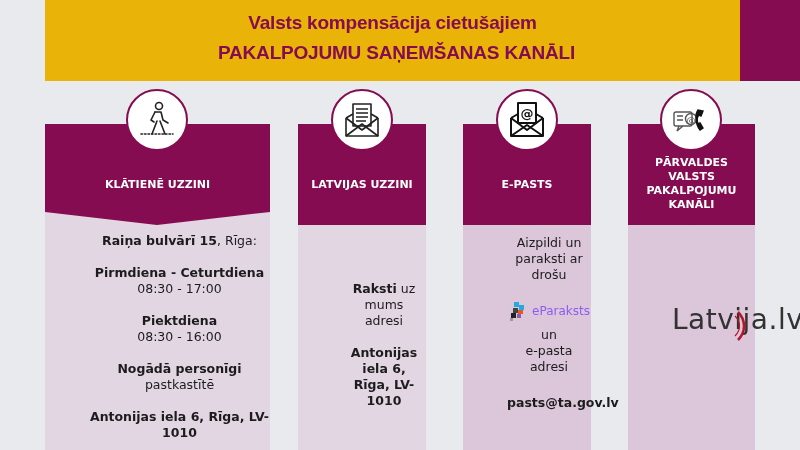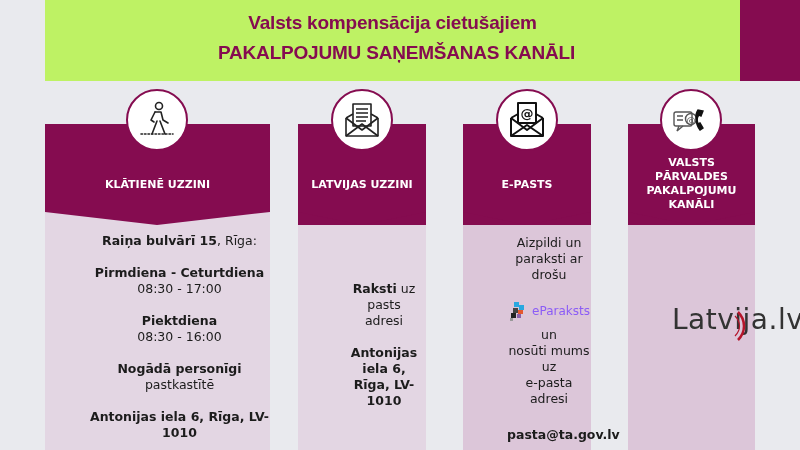--- a/index.html
+++ b/index.html
@@ -4,21 +4,21 @@
   <style>
     html, body { margin: 0; padding: 0; }
     body {
       width: 800px; height: 450px; overflow: hidden;
       background: #e9eaee;
       font-family: "DejaVu Sans", "Liberation Sans", sans-serif;
       position: relative;
     }
     .header {
       position: absolute; left: 45px; top: 0; width: 695px; height: 81px;
-      background: #bef264;
+      background: #eab308;
       text-align: center;
       color: #850c50;
       font-family: "Liberation Sans", "DejaVu Sans", sans-serif;
       font-weight: bold;
     }
     .header .t1 { position: absolute; left: 0; right: 0; top: 12px; font-size: 19px; letter-spacing: -0.2px; }
     .header .t2 { position: absolute; left: 0; right: 0; top: 42px; font-size: 19px; letter-spacing: -0.2px; padding-left: 0; margin-left: 8px; }
     .corner-block {
       position: absolute; left: 740px; top: 0; width: 60px; height: 81px;
       background: #850c50;
@@ -106,21 +106,21 @@
       <rect x="11" y="4" width="18" height="22"></rect>
       <path d="M14 9 H26 M14 13 H26 M14 17 H26 M14 21 H24"></path>
       <path d="M4 18 L4 36 L36 36 L36 18"></path>
       <path d="M4 18 L11 14 M36 18 L29 14"></path>
       <path d="M4 36 L20 24 L36 36"></path>
       <path d="M4 18 L20 30 L36 18"></path>
     </svg>
   </div>
   <div class="banner-label" style="top:54px;">LATVIJAS UZZINI</div>
   <div class="content" style="top:157px;">
-    <p><span class="b">Raksti</span><span> uz pasts</span></p>
+    <p><span class="b">Raksti</span><span> uz mums</span></p>
     <p>adresi</p>
     <div class="gap"></div>
     <p class="b">Antonijas iela 6,</p>
     <p class="b">Rīga, LV-1010</p>
   </div>
 </div>
 
 <div class="col" style="left:463px; width:128px;">
   <div class="body" style="background:#dcc6d9;"></div>
   <svg class="banner" width="128" height="101" viewBox="0 0 128 101">
@@ -148,45 +148,44 @@
         <rect x="5" y="7" width="5" height="5" fill="#444"></rect>
         <rect x="10" y="9" width="5" height="4" fill="#e4572e"></rect>
         <rect x="3" y="12" width="5" height="5" fill="#222"></rect>
         <rect x="9" y="13" width="4" height="4" fill="#8b5fa8"></rect>
         <rect x="2" y="17" width="3" height="3" fill="#999"></rect>
       </svg>
       <span>eParaksts</span>
     </div>
     <div style="height:2px;"></div>
     <p>un</p>
-    <p>nosūti mums uz</p>
     <p>e-pasta adresi</p>
     <div style="height:20px;"></div>
-    <p class="b">pasta@ta.gov.lv</p>
+    <p class="b">pasts@ta.gov.lv</p>
   </div>
 </div>
 
 <div class="col" style="left:628px; width:127px;">
   <div class="body" style="background:#dcc6d9;"></div>
   <svg class="banner" width="127" height="101" viewBox="0 0 127 101">
     <polygon points="0,0 127,0 127,88 63,101 0,88" fill="#850c50"></polygon>
   </svg>
   <div class="icon-circle" style="left:32px;">
     <svg width="40" height="40" viewBox="0 0 40 40" fill="none" stroke="#555" stroke-width="1.4">
       <rect x="3" y="12" width="18" height="14" rx="2"></rect>
       <path d="M6 16 H12 M6 20 H12"></path>
       <path d="M8 26 L6 31 L12 26"></path>
       <circle cx="20" cy="19" r="5.5"></circle>
       <text x="20" y="22.5" text-anchor="middle" font-size="9" font-family="DejaVu Sans, sans-serif" fill="#555" stroke="none">@</text>
       <path d="M27 10 C24 14 24 24 29 30 L32 28 L29 23 L27 24 C26 21 26 17 28 15 L30 16 L32 11 Z" fill="#111" stroke="#111"></path>
     </svg>
   </div>
   <div class="banner-label" style="top:32px;">
+    <div>PĀRVALDES</div>
     <div>VALSTS</div>
-    <div>PĀRVALDES</div>
     <div>PAKALPOJUMU</div>
     <div>KANĀLI</div>
   </div>
   <div class="content" style="top:188px;">
     <div class="latvija-logo">
       <span>Latvi</span><span>ja.lv</span>
       <svg width="16" height="32" viewBox="0 0 16 32" style="position:absolute; left:62px; top:-2px;">
         <path d="M4 2 C12 10 12 22 4 30" stroke="#b5152b" stroke-width="2.5" fill="none"></path>
         <path d="M1 6 C7 12 7 20 1 26" stroke="#b5152b" stroke-width="1.2" fill="none"></path>
       </svg>

